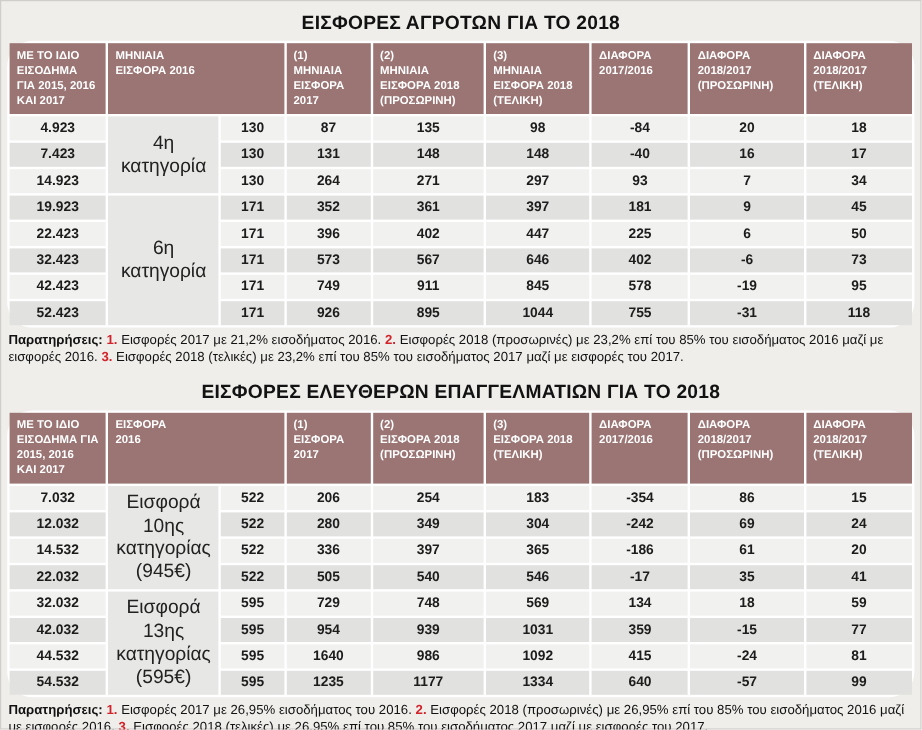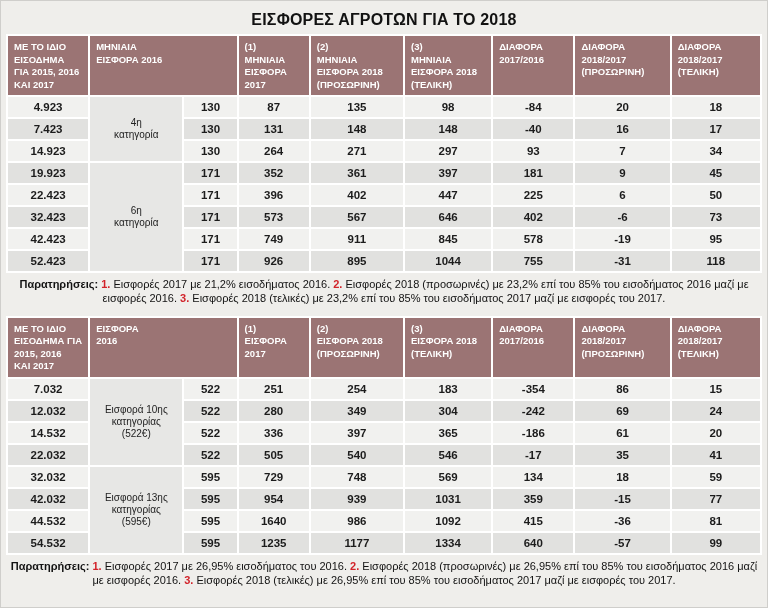--- a/index.html
+++ b/index.html
@@ -17,45 +17,46 @@
     display:flex;flex-direction:column;
   }
   .tbl-title{
     text-align:center;font-size:16px;font-weight:bold;color:#121212;
     padding:3px 0 5px 0;letter-spacing:.2px;
   }
   table.data-table{
     width:100%;table-layout:fixed;
     border-collapse:separate;border-spacing:2px;
     background:#ffffff;
+    border-radius:21px;
   }
   col.c-income{width:80px;} col.c-cat{width:92px;} col.c-2016{width:52px;}
   col.c-2017{width:70px;} col.c-2018p{width:92px;} col.c-2018f{width:86px;}
   col.c-d1716{width:80px;} col.c-d1817p{width:94px;} col.c-d1817f{width:88px;}
   th{
     background:#9b7474;color:#ffffff;
     font-size:9.5px;font-weight:bold;line-height:1.32;
     text-align:left;vertical-align:top;
     padding:5px 3px 4px 6px;
     white-space:pre-line;
   }
   td{
     font-size:11.5px;font-weight:bold;color:#1c1c1c;
     text-align:center;vertical-align:middle;
     height:18px;padding:1px 2px;
   }
   tbody tr:nth-child(odd) td:not(.cat){background:#f1f1ef;}
   tbody tr:nth-child(even) td:not(.cat){background:#e1e1df;}
   td.cat{
-    background:#e7e7e5;font-weight:normal;font-size:10px;
+    background:#e7e7e5;font-weight:normal;font-size:16px;
     line-height:1.2;white-space:pre-line;color:#222;
   }
   .notes{
     margin:4px 1px 6px 1px;font-size:11px;line-height:1.3;color:#121212;
-    text-align:center;
+    text-align:left;
   }
   .nlabel{font-weight:bold;}
   .nnum{color:#d2232a;font-weight:bold;}
   .sec2{margin-top:4px;}
 </style>
 </head>
 <body>
 
 <div class="page">
 
@@ -195,20 +196,21 @@
       <span class="nnum">1.</span>
       <span>Εισφορές 2017 με 21,2% εισοδήματος 2016.</span>
       <span class="nnum">2.</span>
       <span>Εισφορές 2018 (προσωρινές) με 23,2% επί του 85% του εισοδήματος 2016 μαζί με εισφορές 2016.</span>
       <span class="nnum">3.</span>
       <span>Εισφορές 2018 (τελικές) με 23,2% επί του 85% του εισοδήματος 2017 μαζί με εισφορές του 2017.</span>
     </p>
   </section>
 
   <section class="sec2">
+    <div class="tbl-title">ΕΙΣΦΟΡΕΣ ΕΛΕΥΘΕΡΩΝ ΕΠΑΓΓΕΛΜΑΤΙΩΝ ΓΙΑ ΤΟ 2018</div>
     <table class="data-table">
       <colgroup>
         <col class="c-income">
           <col class="c-cat">
           <col class="c-2016">
           <col class="c-2017">
         <col class="c-2018p">
           <col class="c-2018f">
           <col class="c-d1716">
           <col class="c-d1817p">
@@ -239,23 +241,23 @@
           <th>ΔΙΑΦΟΡΑ
 2018/2017
 (ΤΕΛΙΚΗ)</th>
         </tr>
       </thead>
       <tbody>
         <tr>
           <td>7.032</td>
           <td class="cat" rowspan="4">Εισφορά 10ης
 κατηγορίας
-(522€)</td>
+(945€)</td>
           <td>522</td>
-          <td>251</td>
+          <td>206</td>
           <td>254</td>
           <td>183</td>
           <td>-354</td>
           <td>86</td>
           <td>15</td>
         </tr>
         <tr>
           <td>12.032</td>
           <td>522</td>
           <td>280</td>
@@ -308,21 +310,21 @@
           <td>-15</td>
           <td>77</td>
         </tr>
         <tr>
           <td>44.532</td>
           <td>595</td>
           <td>1640</td>
           <td>986</td>
           <td>1092</td>
           <td>415</td>
-          <td>-36</td>
+          <td>-24</td>
           <td>81</td>
         </tr>
         <tr>
           <td>54.532</td>
           <td>595</td>
           <td>1235</td>
           <td>1177</td>
           <td>1334</td>
           <td>640</td>
           <td>-57</td>

